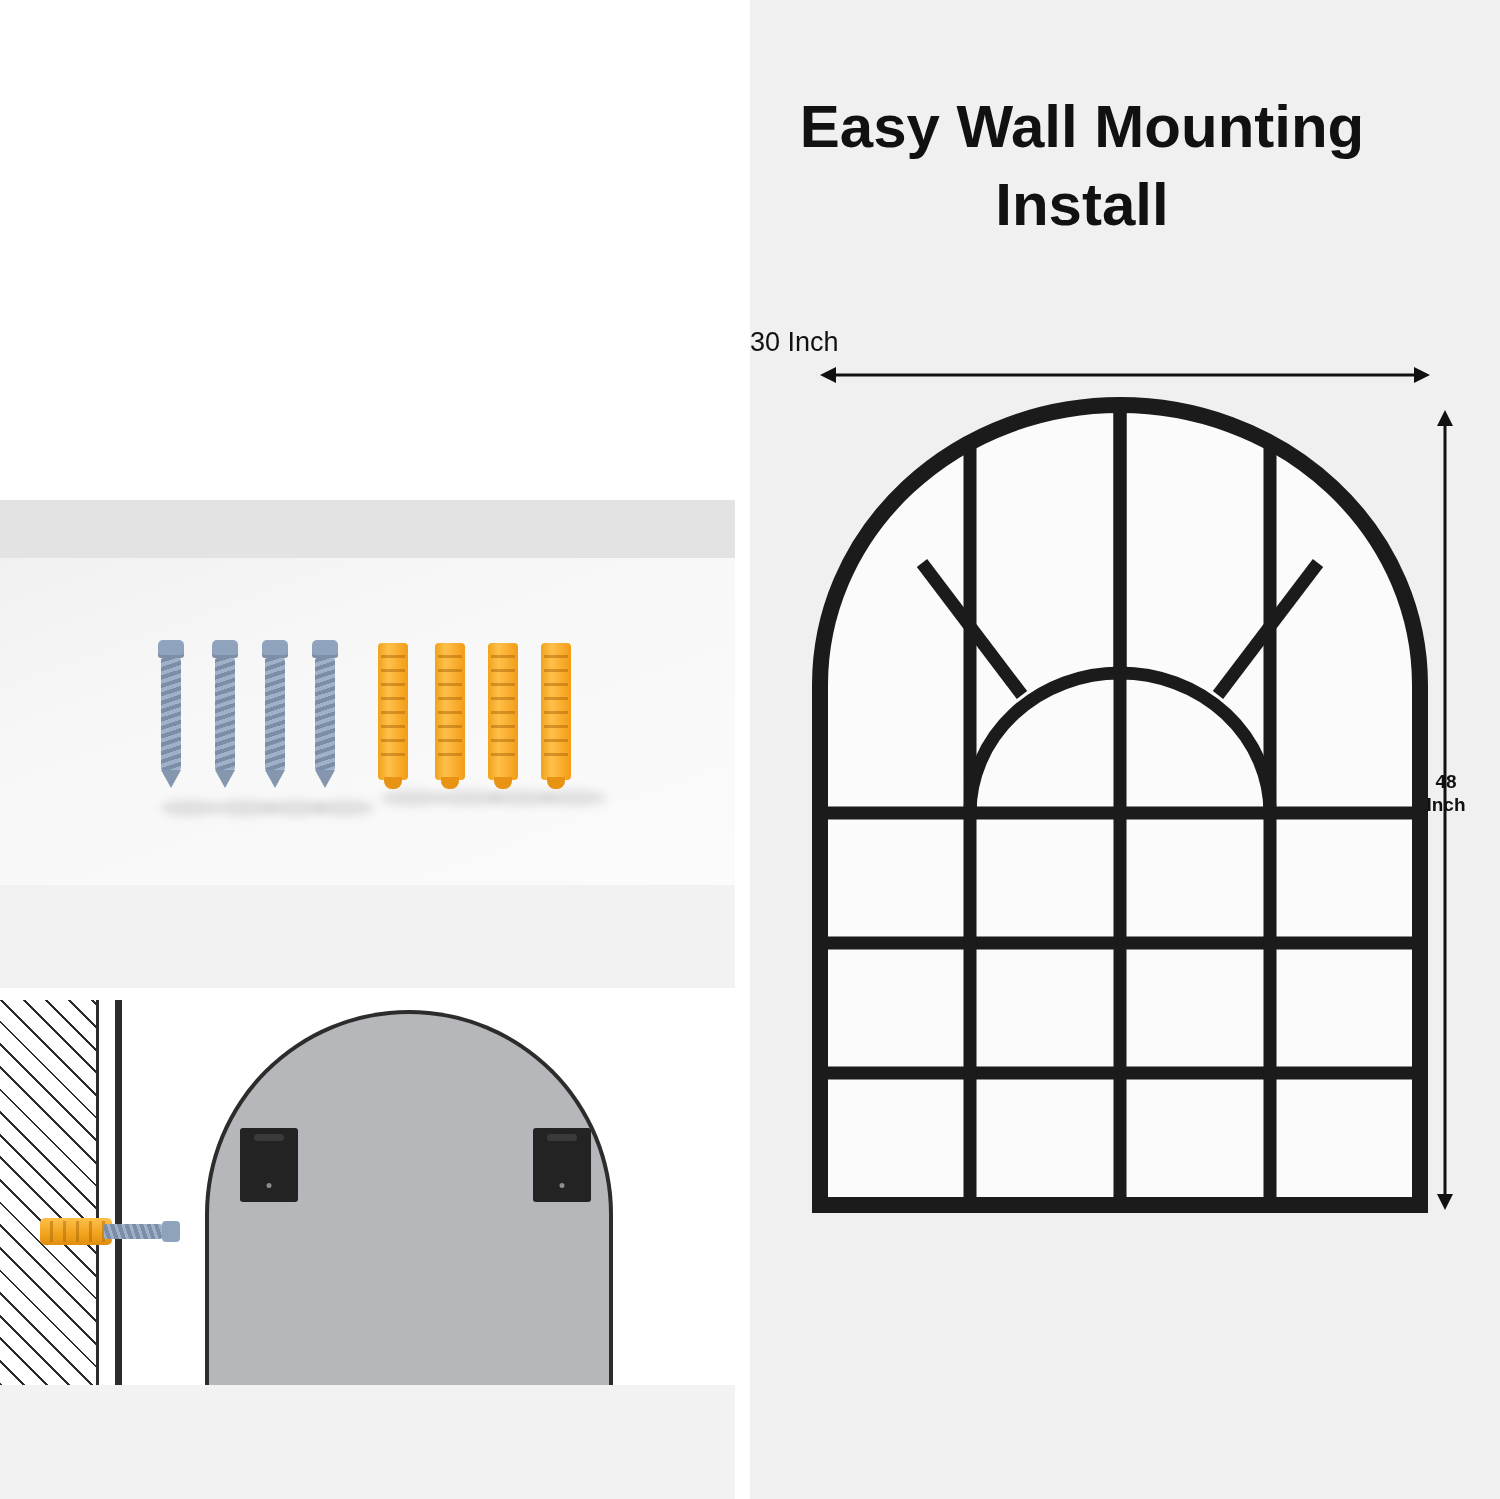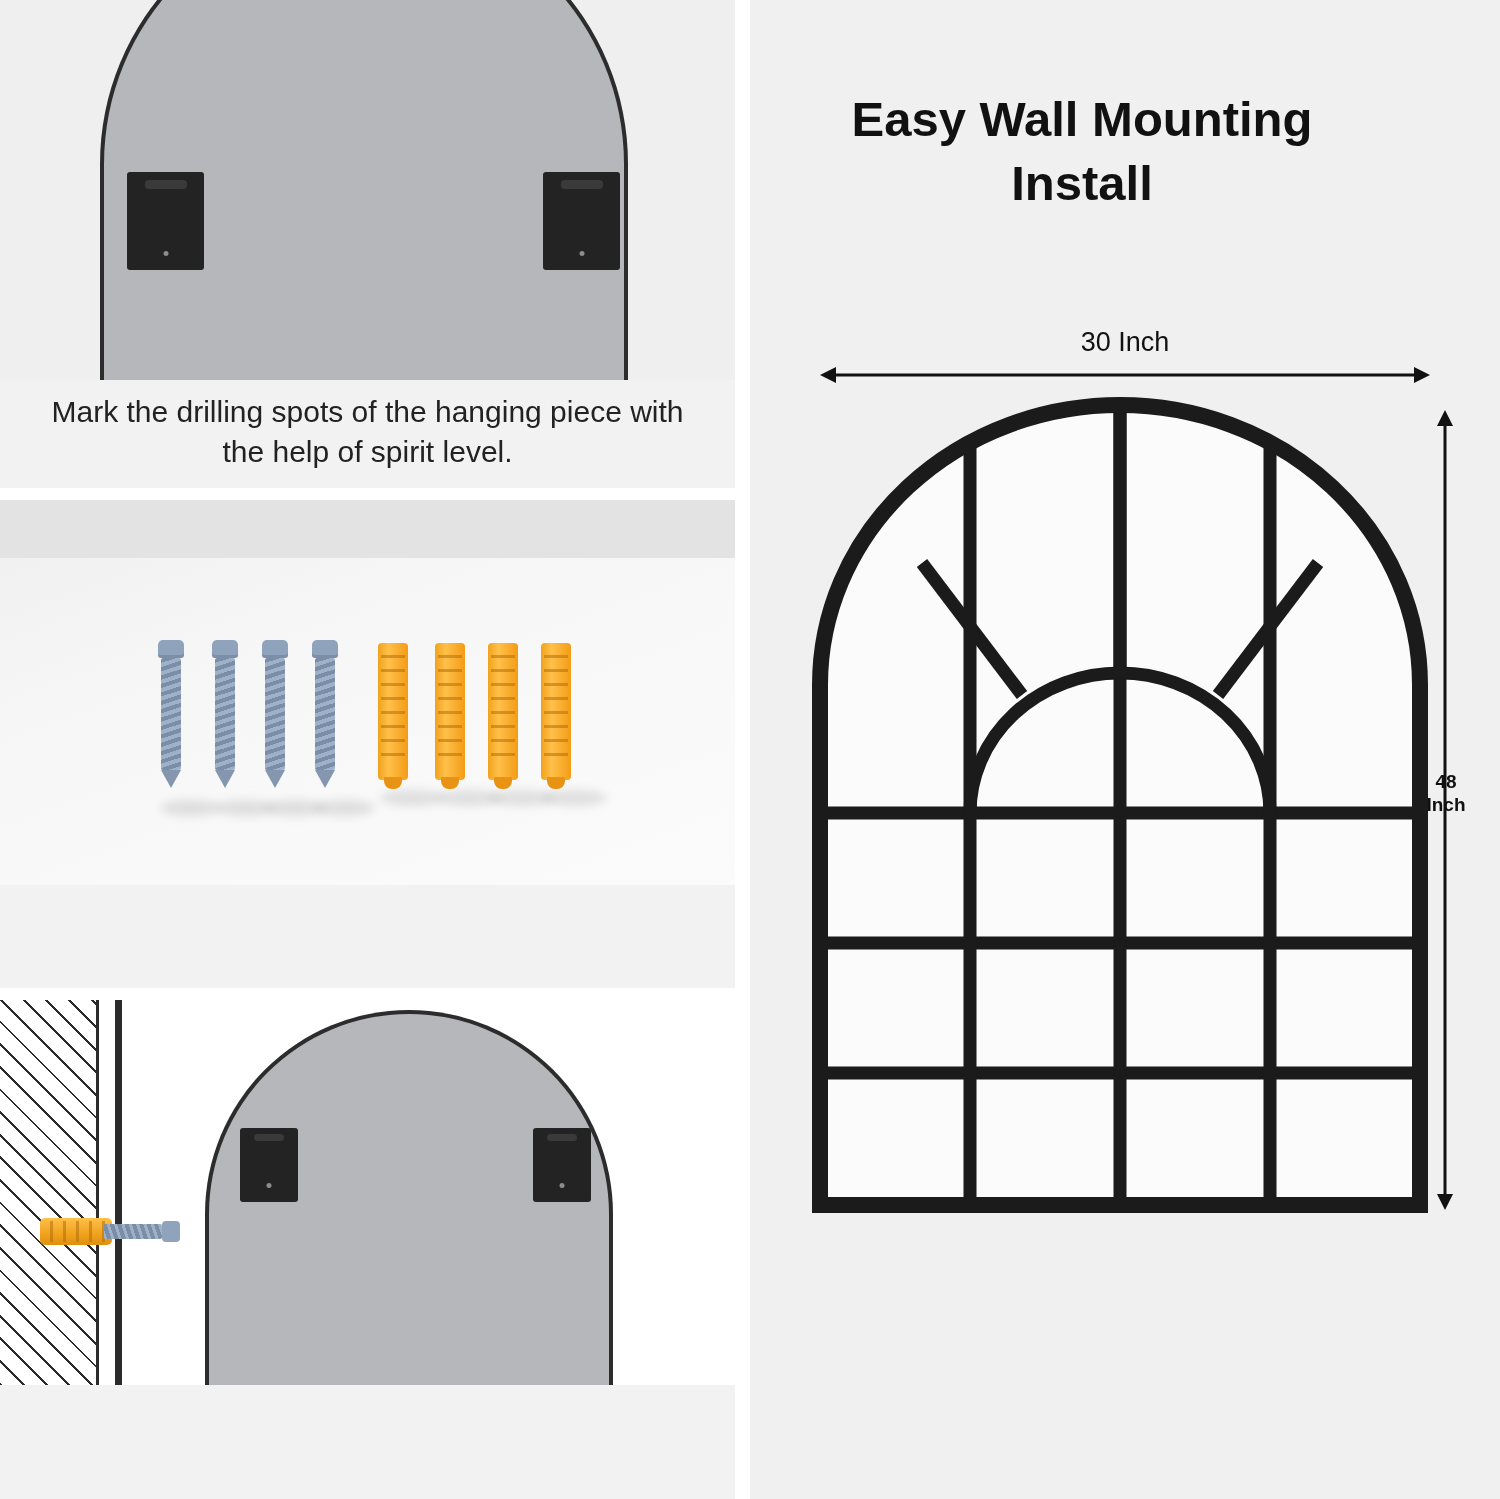--- a/index.html
+++ b/index.html
@@ -252,32 +252,31 @@
     height: 1499px;
     background: #f0f0f0;
     margin-left: 15px;
     flex: 0 0 750px;
   }
   .headline {
     position: absolute;
     left: 0; top: 88px;
     width: 664px;
     text-align: center;
-    font-size: 49px;
+    font-size: 60px;
     font-weight: bold;
     line-height: 1.3;
     color: #111111;
     padding: 0 40px;
     box-sizing: border-box;
   }
   .dim-top-label {
     position: absolute;
     left: 0; top: 327px;
     width: 750px;
-    text-align: center;
     font-size: 27px;
     color: #111111;
   }
   .dim-right-label {
     position: absolute;
     right: 8px; top: 770px;
     width: 92px;
     text-align: center;
     font-size: 19px;
     font-weight: bold;
@@ -291,34 +290,20 @@
     width: 620px; height: 820px;
   }
 </style>
 </head>
 <body>
 
 <div class="page">
 
   <div class="left-col">
 
-    <div class="step step-1">
-      <div class="photo photo-1">
-        <div class="mirror-back s1-mirror"></div>
-        <div class="hanger s1-h1">
-          <div class="notch"></div>
-          <div class="screwdot"></div>
-        </div>
-        <div class="hanger s1-h2">
-          <div class="notch"></div>
-          <div class="screwdot"></div>
-        </div>
-      </div>
-      <div class="caption cap-1">Mark the drilling spots of the hanging piece with the help of spirit level.</div>
-    </div>
 
     <div class="step step-2">
       <div class="photo photo-2">
         <div class="hw-bg"></div>
 
         <div class="shadow-soft" style="left:160px;top:300px;width:60px;height:16px;"></div>
         <div class="shadow-soft" style="left:215px;top:300px;width:60px;height:16px;"></div>
         <div class="shadow-soft" style="left:265px;top:300px;width:60px;height:16px;"></div>
         <div class="shadow-soft" style="left:315px;top:300px;width:60px;height:16px;"></div>
         <div class="shadow-soft" style="left:380px;top:290px;width:64px;height:16px;"></div>

